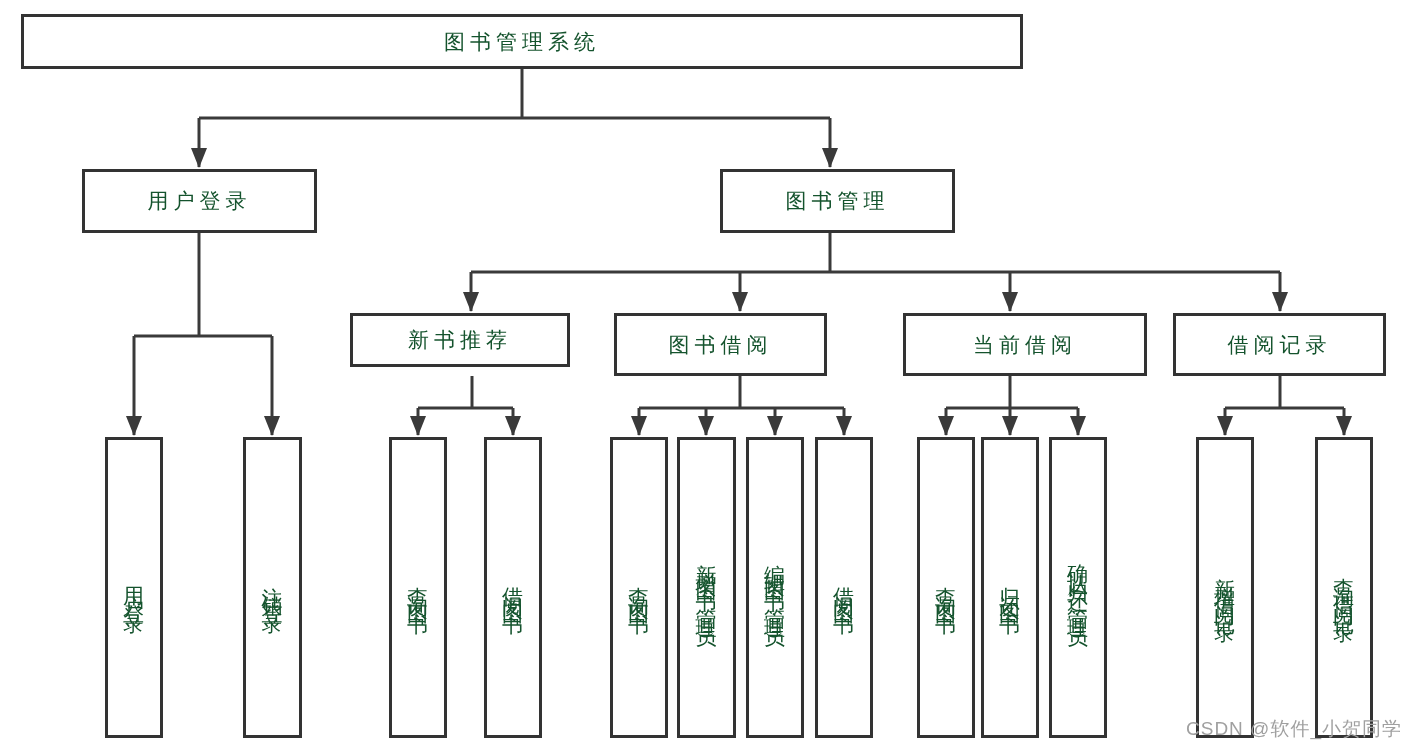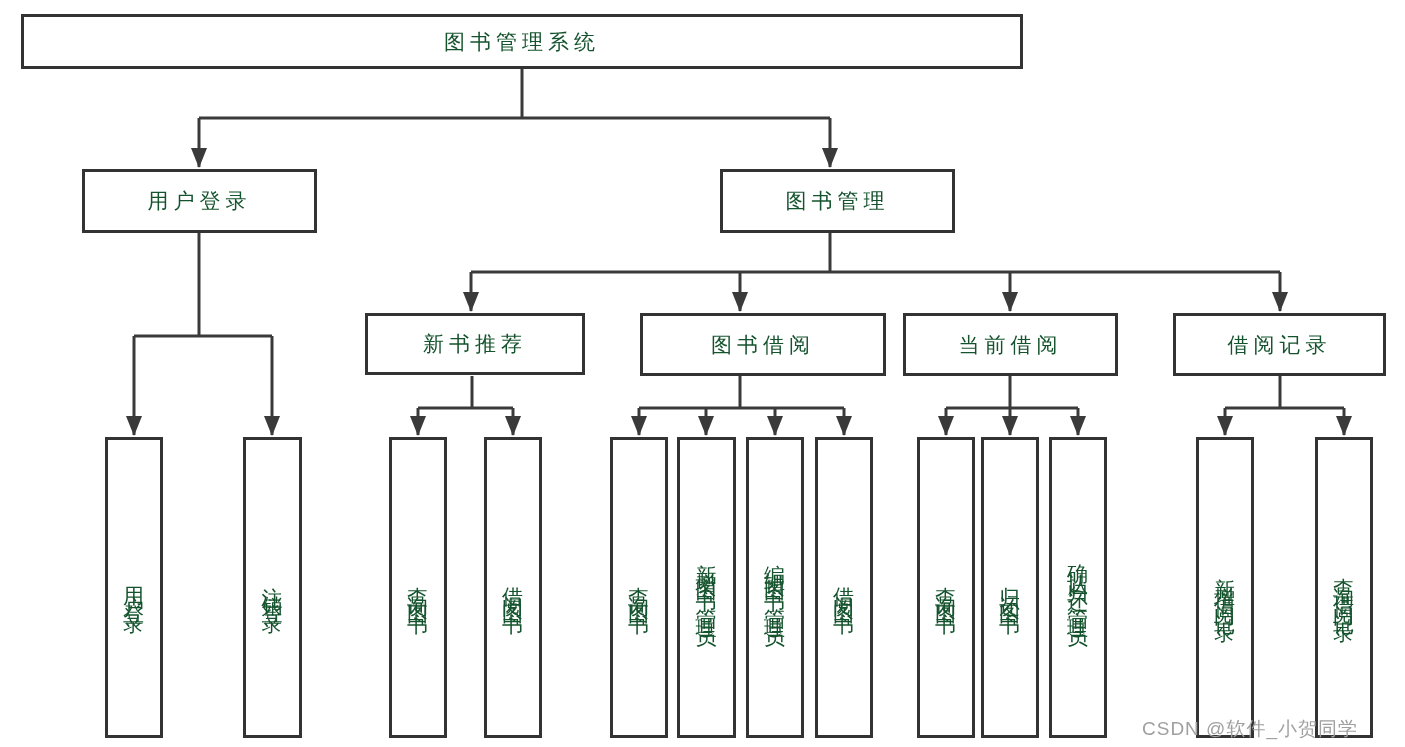--- a/index.html
+++ b/index.html
@@ -34,21 +34,21 @@
     white-space: nowrap;
   }
   .vbox {
     writing-mode: vertical-rl;
     font-size: 21px;
     letter-spacing: 9px;
     line-height: 1;
   }
   .watermark {
     position: absolute;
-    left: 1142px;
+    left: 1186px;
     top: 716px;
     font-size: 19px;
     color: #a0a0a0;
     letter-spacing: 1px;
     white-space: nowrap;
     z-index: 5;
   }
 </style>
 </head>
 <body>
@@ -117,23 +117,23 @@
         <path d="M1344,408 V435" marker-end="url(#arr)"></path>
       </g>
     </g>
   </svg>
 
   <div class="box hbox" style="left:21px; top:14px; width:1002px; height:55px;">图书管理系统</div>
 
   <div class="box hbox" style="left:82px; top:169px; width:235px; height:64px;">用户登录</div>
   <div class="box hbox" style="left:712px; top:169px; width:235px; height:64px;margin-left:8px;">图书管理</div>
 
-  <div class="box hbox" style="left:365px; top:313px; width:220px; height:62px;">新书推荐</div>
-  <div class="box hbox" style="left:640px; top:313px; width:246px; height:63px;">图书借阅</div>
-  <div class="box hbox" style="left:903px; top:313px; width:215px; height:63px;">当前借阅</div>
+  <div class="box hbox" style="left:350px; top:313px; width:220px; height:54px;">新书推荐</div>
+  <div class="box hbox" style="left:614px; top:313px; width:213px; height:63px;">图书借阅</div>
+  <div class="box hbox" style="left:903px; top:313px; width:244px; height:63px;">当前借阅</div>
   <div class="box hbox" style="left:1173px; top:313px; width:213px; height:63px;">借阅记录</div>
 
   <div class="box vbox" style="left:105px; top:437px; width:58px; height:301px;">用户登录</div>
   <div class="box vbox" style="left:243px; top:437px; width:59px; height:301px;">注销登录</div>
 
   <div class="box vbox" style="left:389px; top:437px; width:58px; height:301px;">查询图书</div>
   <div class="box vbox" style="left:484px; top:437px; width:58px; height:301px;">借阅图书</div>
 
   <div class="box vbox" style="left:610px; top:437px; width:58px; height:301px;">查询图书</div>
   <div class="box vbox" style="left:677px; top:437px; width:59px; height:301px;">新增图书（管理员）</div>

